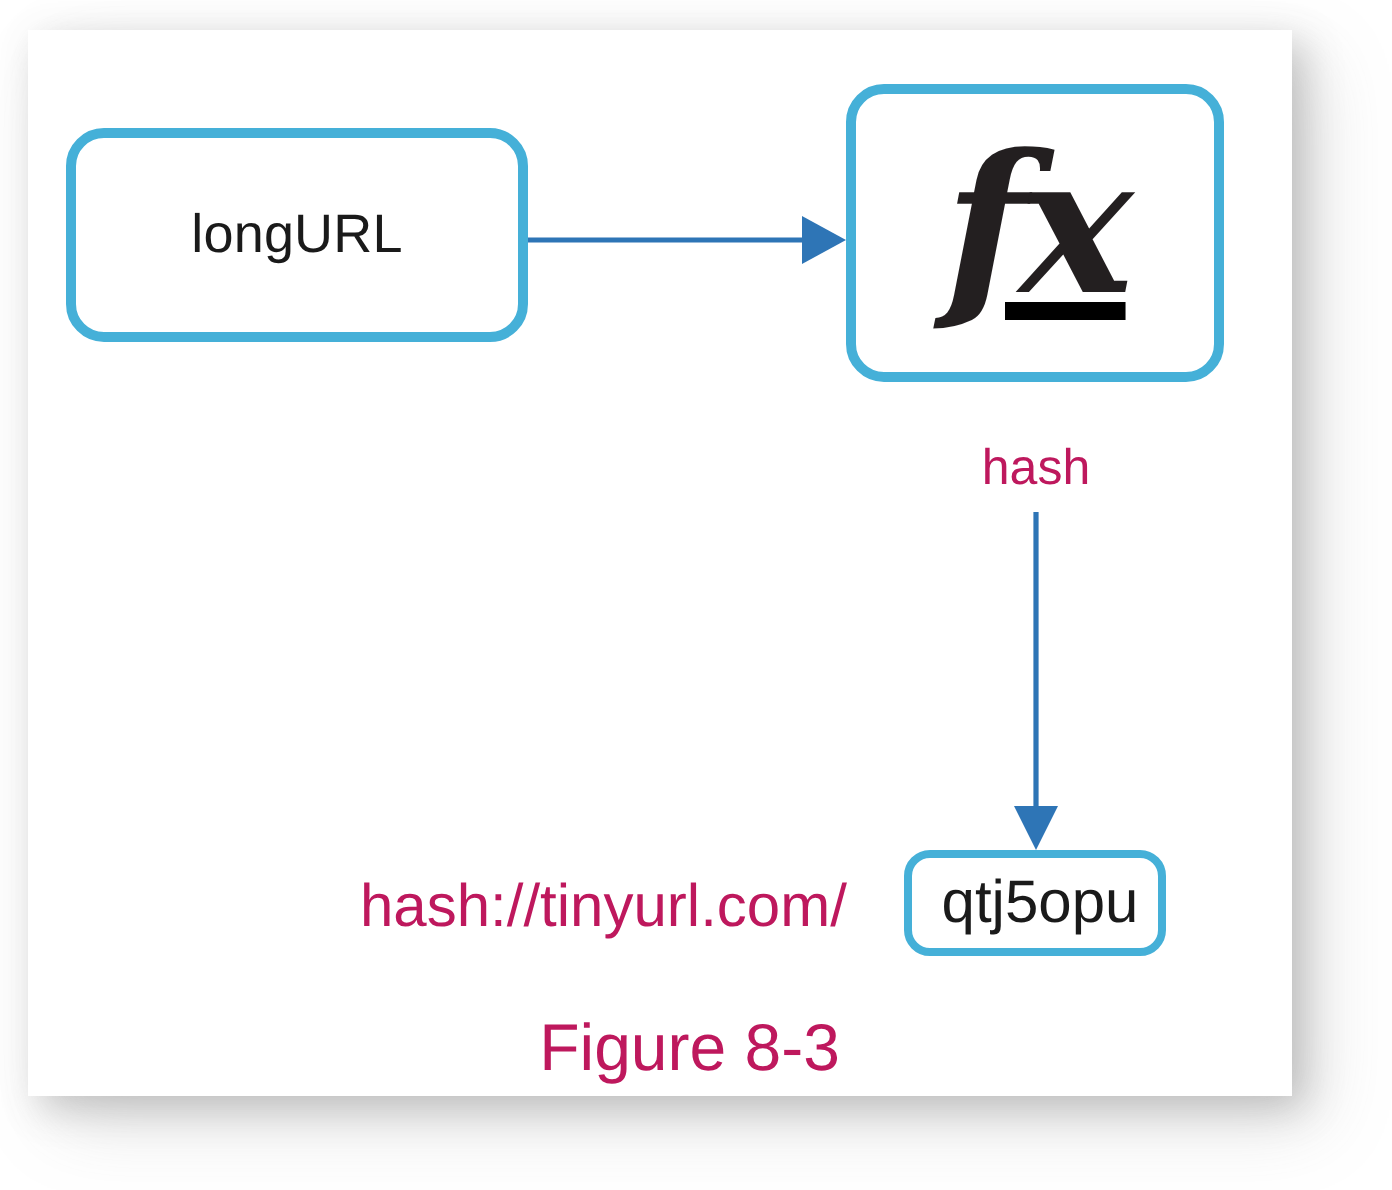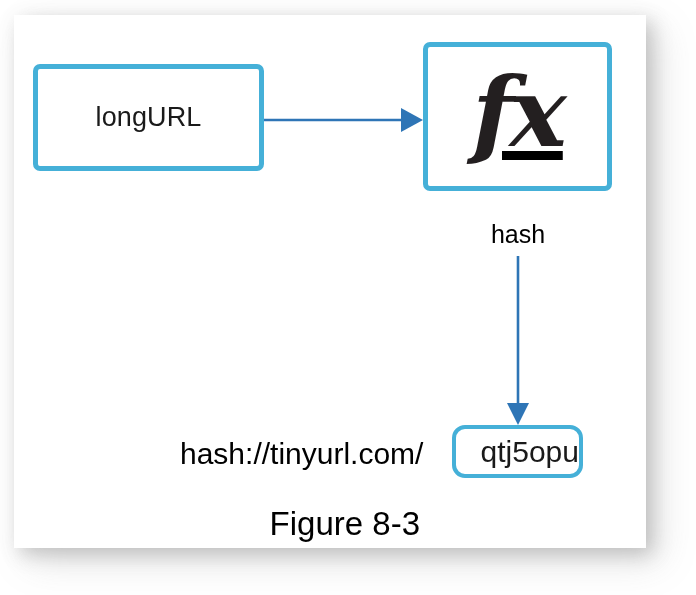--- a/index.html
+++ b/index.html
@@ -27,21 +27,21 @@
     box-shadow: 6px 6px 18px rgba(90,90,90,0.30),
                 14px 14px 36px rgba(120,120,120,0.20);
   }
 
   
   .node {
     position: absolute;
     box-sizing: border-box;
     background: #ffffff;
     border: 5px solid #45b0d8;
-    border-radius: 7px;
+    border-radius: 19px;
     display: flex;
     align-items: center;
     justify-content: center;
   }
   #node-longurl {
     left: 33px;
     top: 64px;
     width: 231px;
     height: 107px;
   }
@@ -68,21 +68,21 @@
     transform: translateY(-4px);
   }
 
   #node-result {
     left: 452px;
     top: 425px;
     width: 131px;
     height: 53px;
     border-width: 4px;
     border-radius: 13px;
-    justify-content: flex-end;
+    justify-content: center;
     padding-left: 5px;
   }
   #node-result .node-label {
     font-size: 30px;
     color: #1a1a1a;
     white-space: nowrap;
   }
 
   
   #connectors {
@@ -90,21 +90,21 @@
     left: 0;
     top: 0;
     width: 696px;
     height: 595px;
     pointer-events: none;
   }
 
   
   .free-text {
     position: absolute;
-    color: #000000;
+    color: #be185d;
     white-space: nowrap;
   }
   #label-hash {
     left: 480px;
     top: 220px;
     width: 76px;
     text-align: center;
     font-size: 25px;
   }
   #text-url-prefix {

